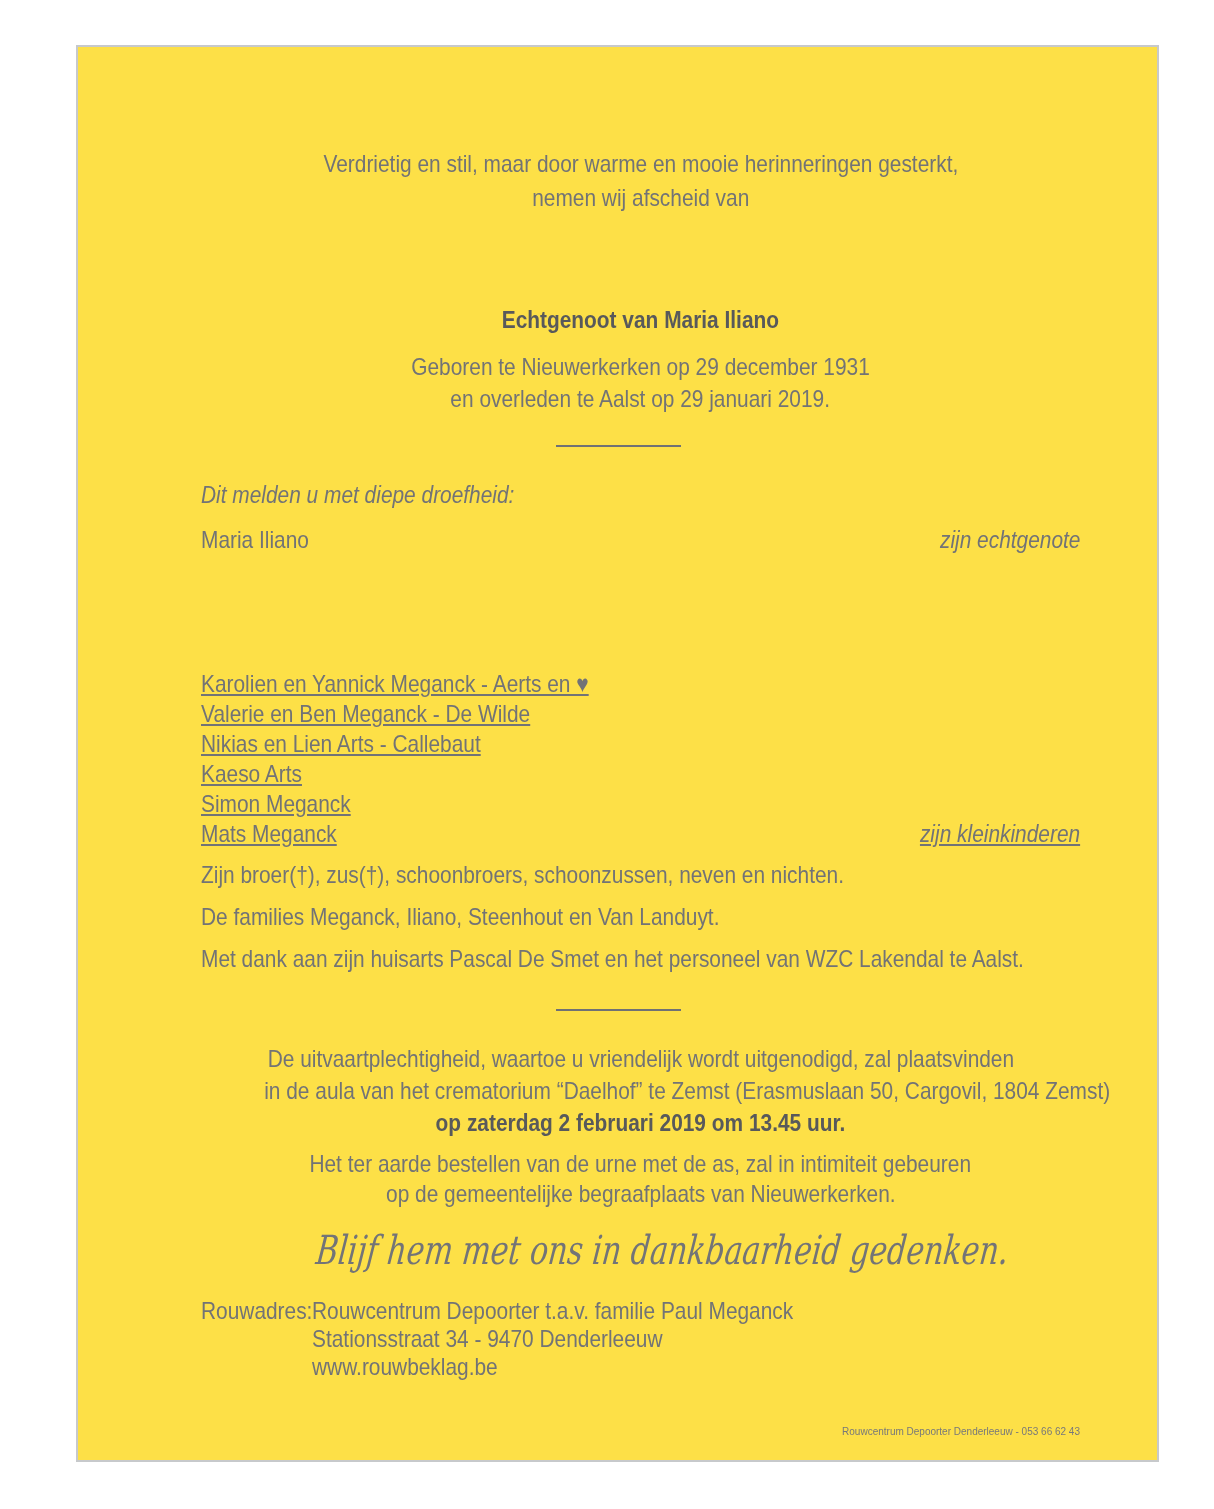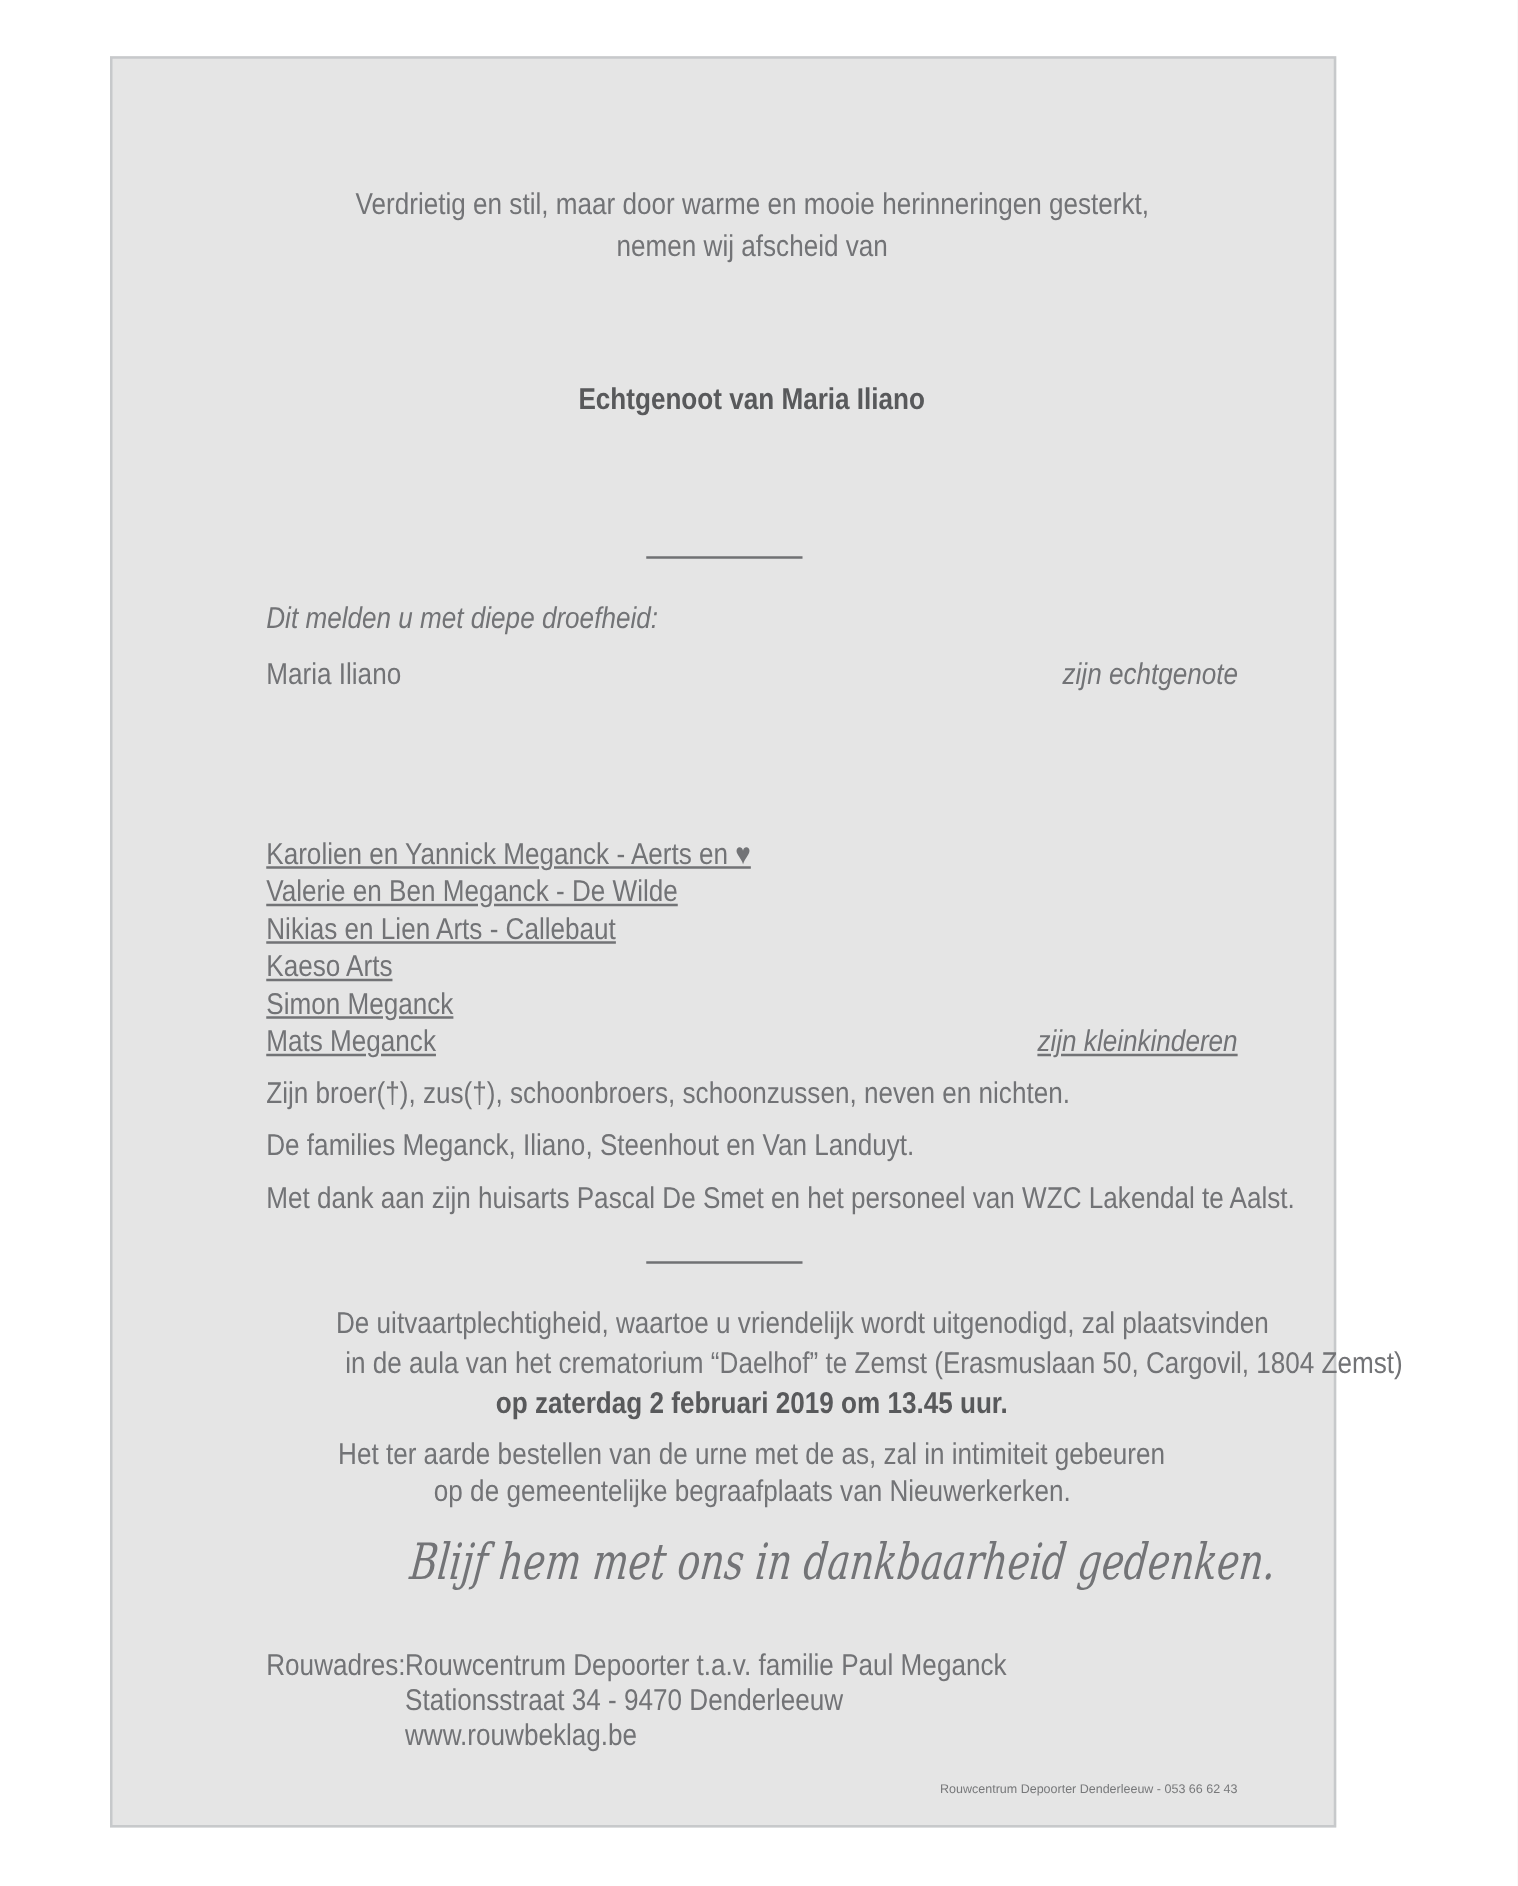--- a/index.html
+++ b/index.html
@@ -10,22 +10,22 @@
     --script:#737477;
   }
   *{margin:0;padding:0;box-sizing:border-box;}
   html,body{background:#ffffff;}
   body{
     width:1214px;height:1509px;position:relative;overflow:hidden;
     font-family:"Liberation Sans","DejaVu Sans",sans-serif;
     color:var(--text);
   }
   .card{
-    position:absolute;left:88px;top:45px;width:981px;height:1417px;
-    border:2px solid var(--border);background:#e5e5e5;
+    position:absolute;left:76px;top:45px;width:1083px;height:1417px;
+    border:2px solid var(--border);background:#fde047;
   }
   .blk{position:absolute;left:123px;right:77px;font-size:24px;line-height:30px;color:var(--text);}
   .center{text-align:center;}
   
   .cond{display:inline-block;white-space:nowrap;transform:scaleX(0.87);transform-origin:0 50%;}
   .cond-c{display:inline-block;white-space:nowrap;transform:scaleX(0.87);transform-origin:50% 50%;}
   .cond-r{display:inline-block;white-space:nowrap;transform:scaleX(0.87);transform-origin:100% 50%;}
   .row{display:flex;justify-content:space-between;align-items:baseline;}
   .rel{font-style:italic;}
   .intro{line-height:34px;}
@@ -57,20 +57,24 @@
   <div class="blk center intro" style="top:100px;">
     <span class="cond-c">Verdrietig en stil, maar door warme en mooie herinneringen gesterkt,</span><br>
     <span class="cond-c">nemen wij afscheid van</span>
   </div>
 
 
   <div class="blk center subtitle-blk" style="top:258px;">
     <span class="cond-c">Echtgenoot van Maria Iliano</span>
   </div>
 
+  <div class="blk center dates-blk" style="top:304px;">
+    <span class="cond-c">Geboren te Nieuwerkerken op 29 december 1931</span><br>
+    <span class="cond-c">en overleden te Aalst op 29 januari 2019.</span>
+  </div>
 
   <div class="rule" style="top:398px;"></div>
 
   <div class="blk" style="top:433px;font-style:italic;">
     <span class="cond">Dit melden u met diepe droefheid:</span>
   </div>
 
   <div class="blk" style="top:478px;">
     <div class="row">
       <span class="cond">Maria Iliano</span>
@@ -123,21 +127,21 @@
 
   <div class="blk center" style="top:1102px;">
     <span class="cond-c">Het ter aarde bestellen van de urne met de as, zal in intimiteit gebeuren</span><br>
     <span class="cond-c">op de gemeentelijke begraafplaats van Nieuwerkerken.</span>
   </div>
 
   <div class="blk center motto-blk" style="top:1179px;">
     <span class="cond-c">Blijf hem met ons in dankbaarheid gedenken.</span>
   </div>
 
-  <div class="blk addr-blk" style="top:1250px;margin-top:22px;">
+  <div class="blk addr-blk" style="top:1250px;">
     <div class="addr-row">
       <div class="addr-label">
         <span class="cond">Rouwadres:</span>
       </div>
       <div>
         <span class="cond">Rouwcentrum Depoorter t.a.v. familie Paul Meganck</span><br>
         <span class="cond">Stationsstraat 34 - 9470 Denderleeuw</span><br>
         <span class="cond">www.rouwbeklag.be</span>
       </div>
     </div>

